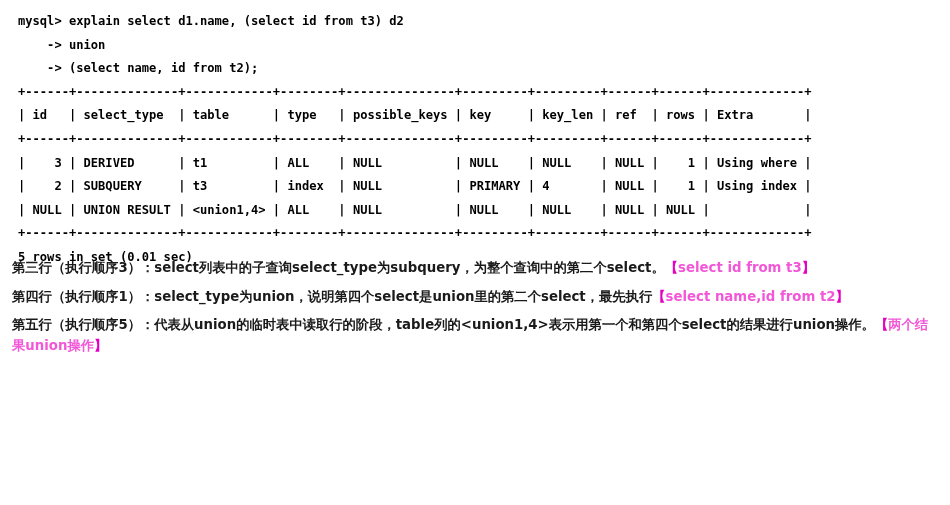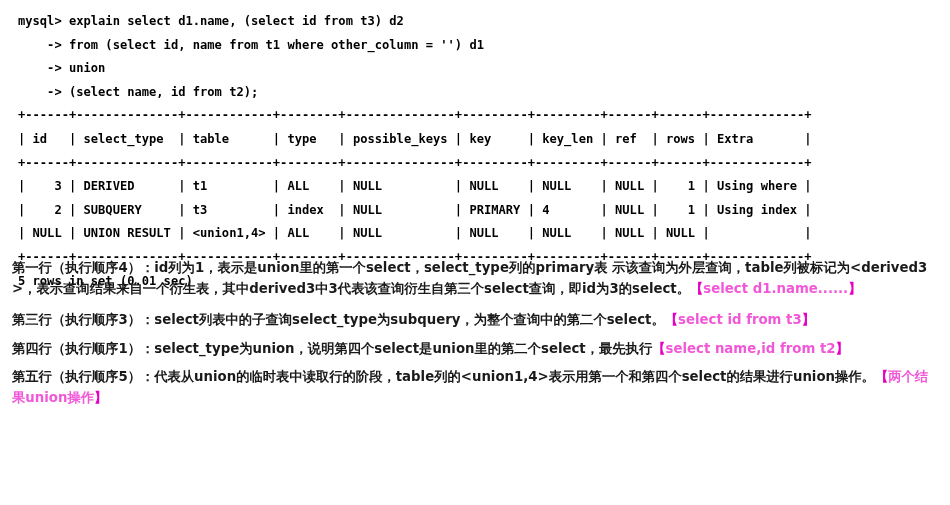--- a/index.html
+++ b/index.html
@@ -65,39 +65,37 @@
   .brk {
     color: #e600c3;
     font-weight: bold;
   }
 </style>
 </head>
 <body>
 
 <div id="terminal-block">
   <pre class="term">mysql&gt; explain select d1.name, (select id from t3) d2</pre>
-  <pre class="term">    -&gt; from (select id, name from t1 where other_column = '') d1</pre>
   <pre class="term">    -&gt; union</pre>
   <pre class="term">    -&gt; (select name, id from t2);</pre>
 
   <pre class="term">+------+--------------+------------+--------+---------------+---------+---------+------+------+-------------+</pre>
   <pre class="term">| id   | select_type  | table      | type   | possible_keys | key     | key_len | ref  | rows | Extra       |</pre>
   <pre class="term">+------+--------------+------------+--------+---------------+---------+---------+------+------+-------------+</pre>
 
   <pre class="term">|    3 | DERIVED      | t1         | ALL    | NULL          | NULL    | NULL    | NULL |    1 | Using where |</pre>
   <pre class="term">|    2 | SUBQUERY     | t3         | index  | NULL          | PRIMARY | 4       | NULL |    1 | Using index |</pre>
   <pre class="term">| NULL | UNION RESULT | &lt;union1,4&gt; | ALL    | NULL          | NULL    | NULL    | NULL | NULL |             |</pre>
 
   <pre class="term">+------+--------------+------------+--------+---------------+---------+---------+------+------+-------------+</pre>
   <pre class="term" style="margin-top:8px;">5 rows in set (0.01 sec)</pre>
 </div>
 
 <div id="prose-block">
 
-  <p class="para p1"><span>第一行（执行顺序4）：id列为1，表示是union里的第一个select，select_type列的primary表 示该查询为外层查询，table列被标记为&lt;derived3&gt;，表示查询结果来自一个衍生表，其中derived3中3代表该查询衍生自第三个select查询，即id为3的select。</span><span class="brk">【</span><span class="hl">select d1.name......</span><span class="brk">】</span></p>
 
 
   <p class="para p3"><span>第三行（执行顺序3）：select列表中的子查询select_type为subquery，为整个查询中的第二个select。</span><span class="brk">【</span><span class="hl">select id from t3</span><span class="brk">】</span></p>
 
   <p class="para p4"><span>第四行（执行顺序1）：select_type为union，说明第四个select是union里的第二个select，最先执行</span><span class="brk">【</span><span class="hl">select name,id from t2</span><span class="brk">】</span></p>
 
   <p class="para p5"><span>第五行（执行顺序5）：代表从union的临时表中读取行的阶段，table列的&lt;union1,4&gt;表示用第一个和第四个select的结果进行union操作。</span><span class="brk">【</span><span class="hl">两个结果union操作</span><span class="brk">】</span></p>
 
 </div>
 

